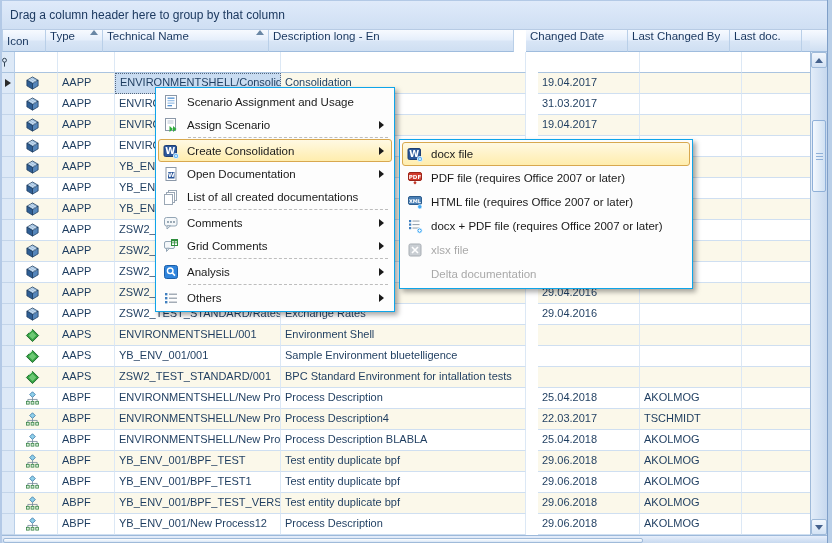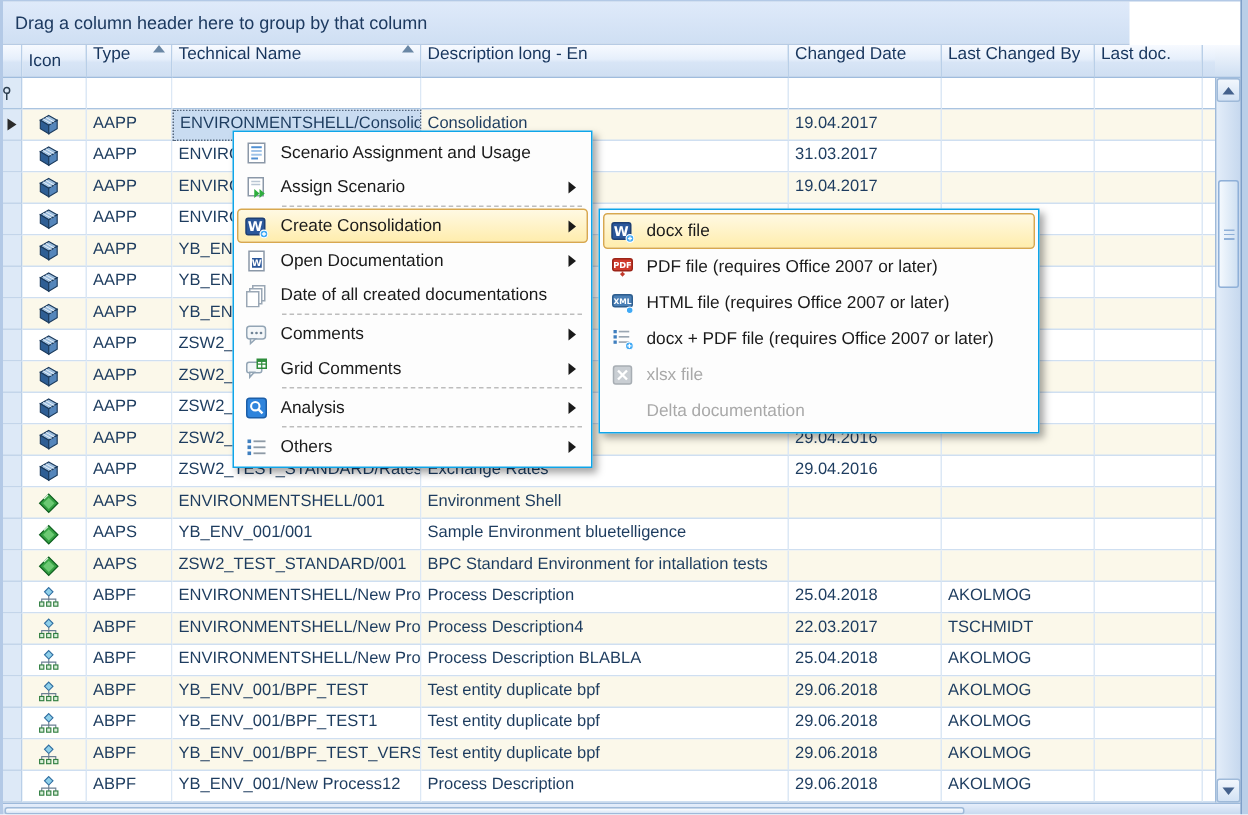--- a/index.html
+++ b/index.html
@@ -4,21 +4,21 @@
 <style>
   html,body{margin:0;padding:0;background:#e8eef7;font-family:"Liberation Sans",sans-serif;}
   .window{position:relative;width:832px;height:543px;background:#ffffff;overflow:hidden;
           -webkit-font-smoothing:antialiased;}
   
   .frame-left{position:absolute;left:0;top:0;width:2px;height:543px;background:#b3c9e6;z-index:5;}
   .frame-top{position:absolute;left:0;top:0;width:832px;height:1px;background:#b3c9e6;z-index:5;}
   .frame-right{position:absolute;left:827px;top:0;width:5px;height:543px;background:#b9cfe8;border-left:1px solid #7f9fc8;z-index:5;}
 
   
-  .group-panel{position:absolute;left:2px;top:1px;width:751px;height:29px;
+  .group-panel{position:absolute;left:2px;top:1px;width:825px;height:29px;
     background:linear-gradient(#dfeafa,#cfdff3);border-bottom:1px solid #b7cbe4;
     color:#1d3a60;font-size:12px;line-height:29px;padding-left:8px;box-sizing:border-box;}
 
   
   .header-row{position:absolute;left:2px;top:30px;width:808px;height:22px;display:flex;}
   .hcell{box-sizing:border-box;height:22px;display:flex;align-items:flex-start;padding:0 4px;
     background:linear-gradient(#f7faff 0%,#e6effb 45%,#d8e5f6 55%,#cfdff2 100%);
     border-right:1px solid #b9cfe8;border-bottom:1px solid #9fbcdd;
     color:#18365e;font-size:11.5px;white-space:nowrap;overflow:hidden;}
   .hcell.fill{flex:1;border-right:none;}
@@ -42,21 +42,21 @@
   .row.cream .cell{background:#fbf8ea;}
   .row.white .cell{background:#ffffff;}
   .cell{box-sizing:border-box;height:21px;border-right:1px solid #dce8f5;border-bottom:1px solid #cfdff1;
     font-size:11px;color:#1d3c5f;line-height:19px;padding:0 4px;white-space:nowrap;overflow:hidden;}
   .row .cell.ind{background:#dde9f7 !important;border-bottom:1px solid #c3d5ea;padding:0;}
   .cell.fill{flex:1;border-right:none;}
   .col-icon{width:43px;flex:none;display:flex;align-items:center;justify-content:center;padding:0;}
   .col-type{width:57px;flex:none;}
   .col-tech{width:166px;flex:none;}
   .col-desc{width:245px;flex:none;}
-  .col-date{width:102px;flex:none;}
+  .col-date{width:102px;flex:none;margin-left:12px;}
   .col-by{width:102px;flex:none;}
   .col-lastdoc{width:72px;flex:none;}
   .hcell.col-icon{justify-content:flex-start;padding:0 4px;}
   .selcell{background:#c9dcf1 !important;border:1px dotted #55677d;line-height:17px;}
   .rowarrow{width:0;height:0;border-left:6px solid #2b2b2b;border-top:4px solid transparent;
     border-bottom:4px solid transparent;}
 
   
   .vscroll{position:absolute;left:810px;top:52px;width:17px;height:483px;box-sizing:border-box;
     background:linear-gradient(to right,#e3edf9,#c6d8ee);border-left:1px solid #9fbad9;z-index:4;}
@@ -673,21 +673,21 @@
         <span class="marrow"></span>
       </div>
       <div class="mitem">
         <span class="mi-ic">
           <svg viewBox="0 0 16 16" width="16" height="16">
             <rect x="5.5" y="1.5" width="8" height="10" fill="#fff" stroke="#9aa7b5"></rect>
             <rect x="3.5" y="3.5" width="8" height="10" fill="#fff" stroke="#9aa7b5"></rect>
             <rect x="1.5" y="5.5" width="8" height="10" fill="#fff" stroke="#9aa7b5"></rect>
           </svg>
         </span>
-        <span class="mlabel">Date of all created documentations</span>
+        <span class="mlabel">List of all created documentations</span>
       </div>
       <div class="msep"></div>
       <div class="mitem">
         <span class="mi-ic">
           <svg viewBox="0 0 16 16" width="16" height="16">
             <rect x="1.5" y="2.5" width="12.5" height="8.5" rx="2" fill="#f4f7f9" stroke="#93a5b5"></rect>
             <polygon points="4,10.8 4,14 7.5,10.8" fill="#f4f7f9" stroke="#93a5b5"></polygon>
             <circle cx="5" cy="7" r="0.9" fill="#6f8396"></circle>
             <circle cx="8" cy="7" r="0.9" fill="#6f8396"></circle>
             <circle cx="11" cy="7" r="0.9" fill="#6f8396"></circle>

